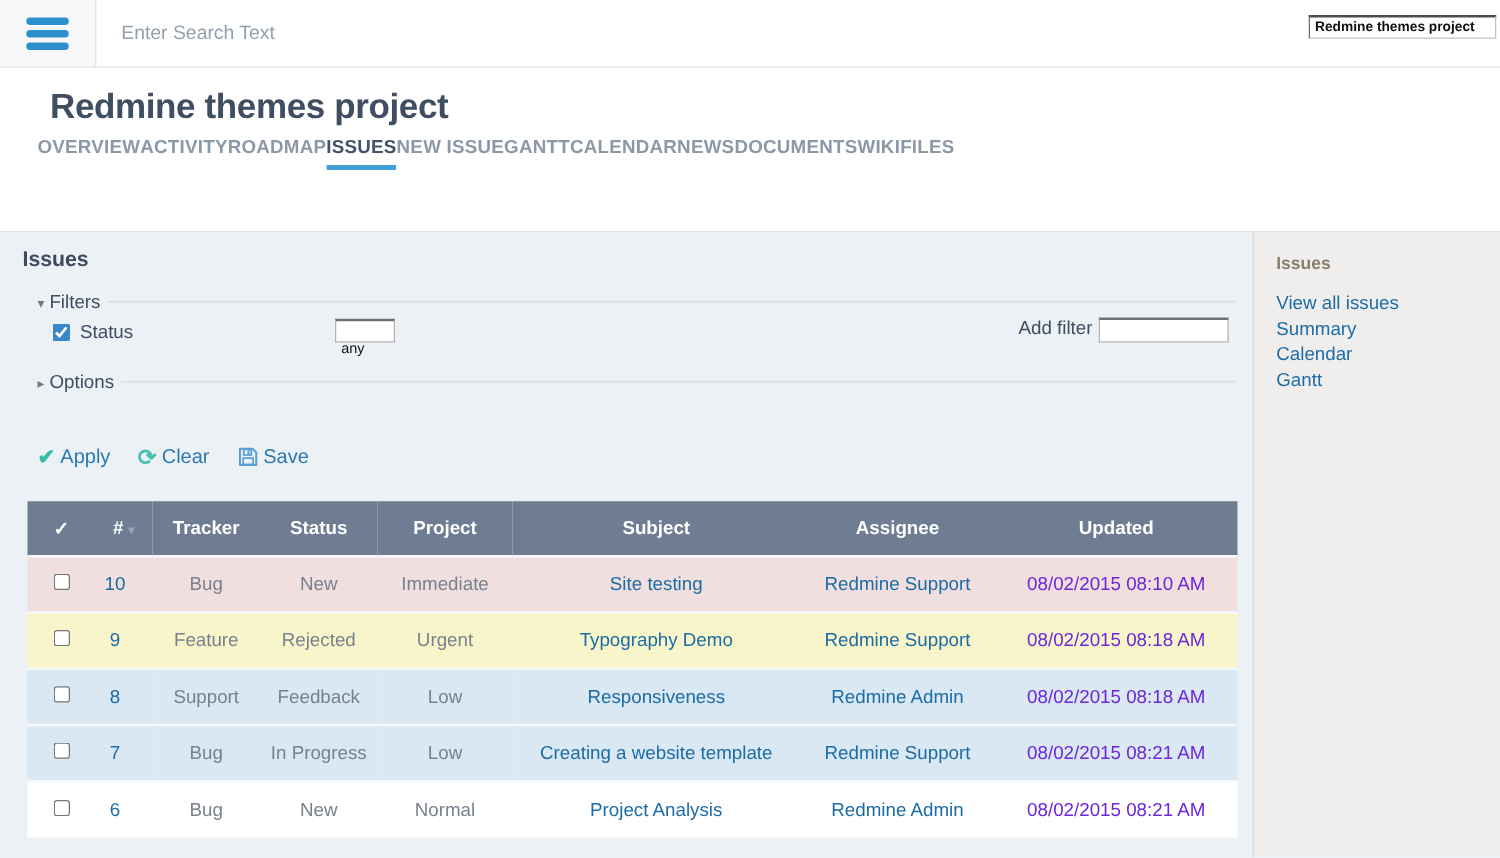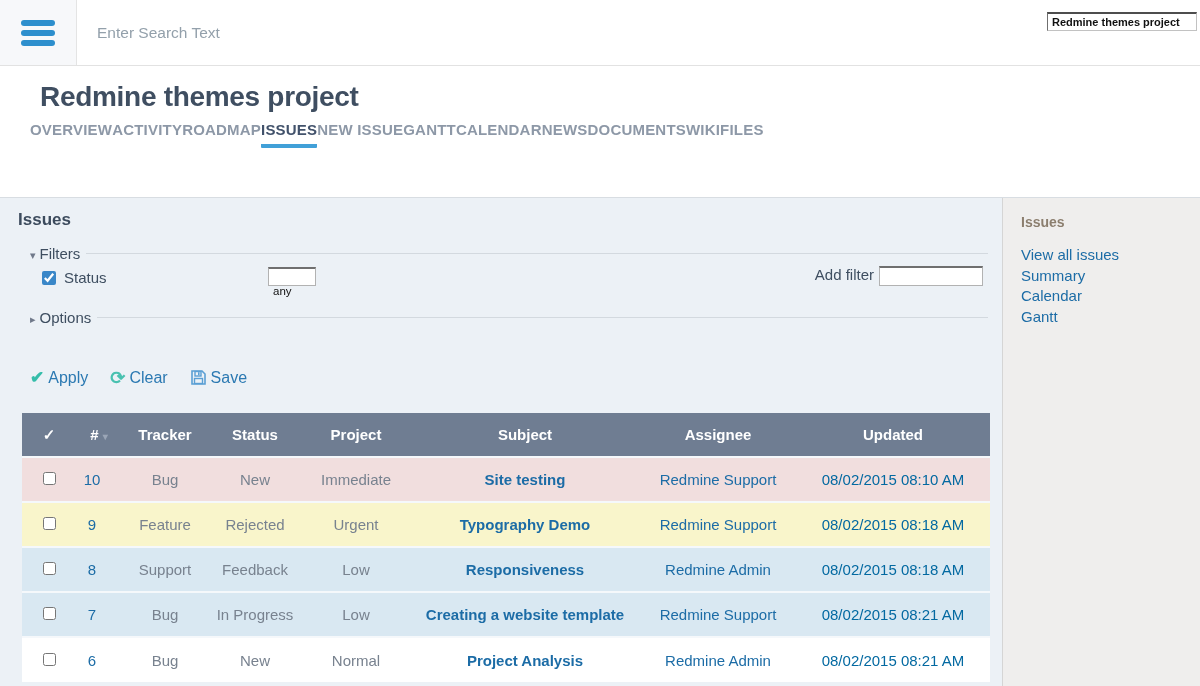--- a/index.html
+++ b/index.html
@@ -1,20 +1,20 @@
 <!DOCTYPE html>
 <html><head>
 <meta charset="utf-8">
 <style>
   * { margin:0; padding:0; box-sizing:border-box; }
   html,body { width:1200px; height:686px; overflow:hidden;
     font-family:"Liberation Sans", sans-serif; background:#ecf1f6; }
 
   
-  .topbar { display:flex; align-items:stretch; height:66px; background:#ffffff;
+  .topbar { display:flex; align-items:stretch; height:54px; background:#ffffff;
     border-bottom:1px solid #e2e2e2; position:relative; }
   .menu-cell { width:77px; background:#f7f8fa; border-right:1px solid #e4e4e4;
     display:flex; align-items:center; justify-content:center; cursor:pointer; }
   .hamburger { display:flex; flex-direction:column; gap:4px; }
   .hamburger i { display:block; width:34px; height:6px; border-radius:3px; background:#2e8fcd; }
   .search-input { flex:1; border:none; outline:none; padding-left:20px;
     font-size:15.5px; color:#4a535c; background:transparent;
     font-family:"Liberation Sans", sans-serif; }
   .search-input::placeholder { color:#93a0ab; opacity:1; }
   .jump-box { position:absolute; top:12px; right:3px; width:150px; height:19px;
@@ -65,24 +65,24 @@
   .icon-refresh { color:#49c1b0; font-size:18px; font-weight:bold; line-height:16px; }
 
   
   table.issues { border-collapse:collapse; margin:25px 0 0 4px; width:968px;
     table-layout:fixed; }
   table.issues th { background:#6f7d92; color:#ffffff; font-size:15px; font-weight:bold;
     height:44px; cursor:pointer; }
   table.issues th .sort { color:#9aa5b6; font-size:10px; margin-left:4px; }
   table.issues td { height:45px; font-size:15px; text-align:center; border-top:2px solid #f5f8fb; }
   td.cell-id { text-align:right; padding-right:14px; }
-  td.cell-subject { text-align:left;font-weight:bold; }
+  td.cell-subject { text-align:left; }
   .lnk { color:#1c6ca6; cursor:pointer; text-decoration:none; }
   .muted { color:#78828f; }
-  .updated { color:#0369a1; }
+  .updated { color:#6d28d9; }
   table.issues input[type=checkbox] { width:13px; height:13px; cursor:pointer; }
 
   
   .sidebar-heading { font-size:14px; font-weight:bold; color:#8b7e6e; }
   .sidebar-links { margin-top:15px; }
   .sidebar-links div { font-size:15px; line-height:20.5px; color:#1c6ca6; cursor:pointer; }
 </style>
 </head>
 <body>
 

